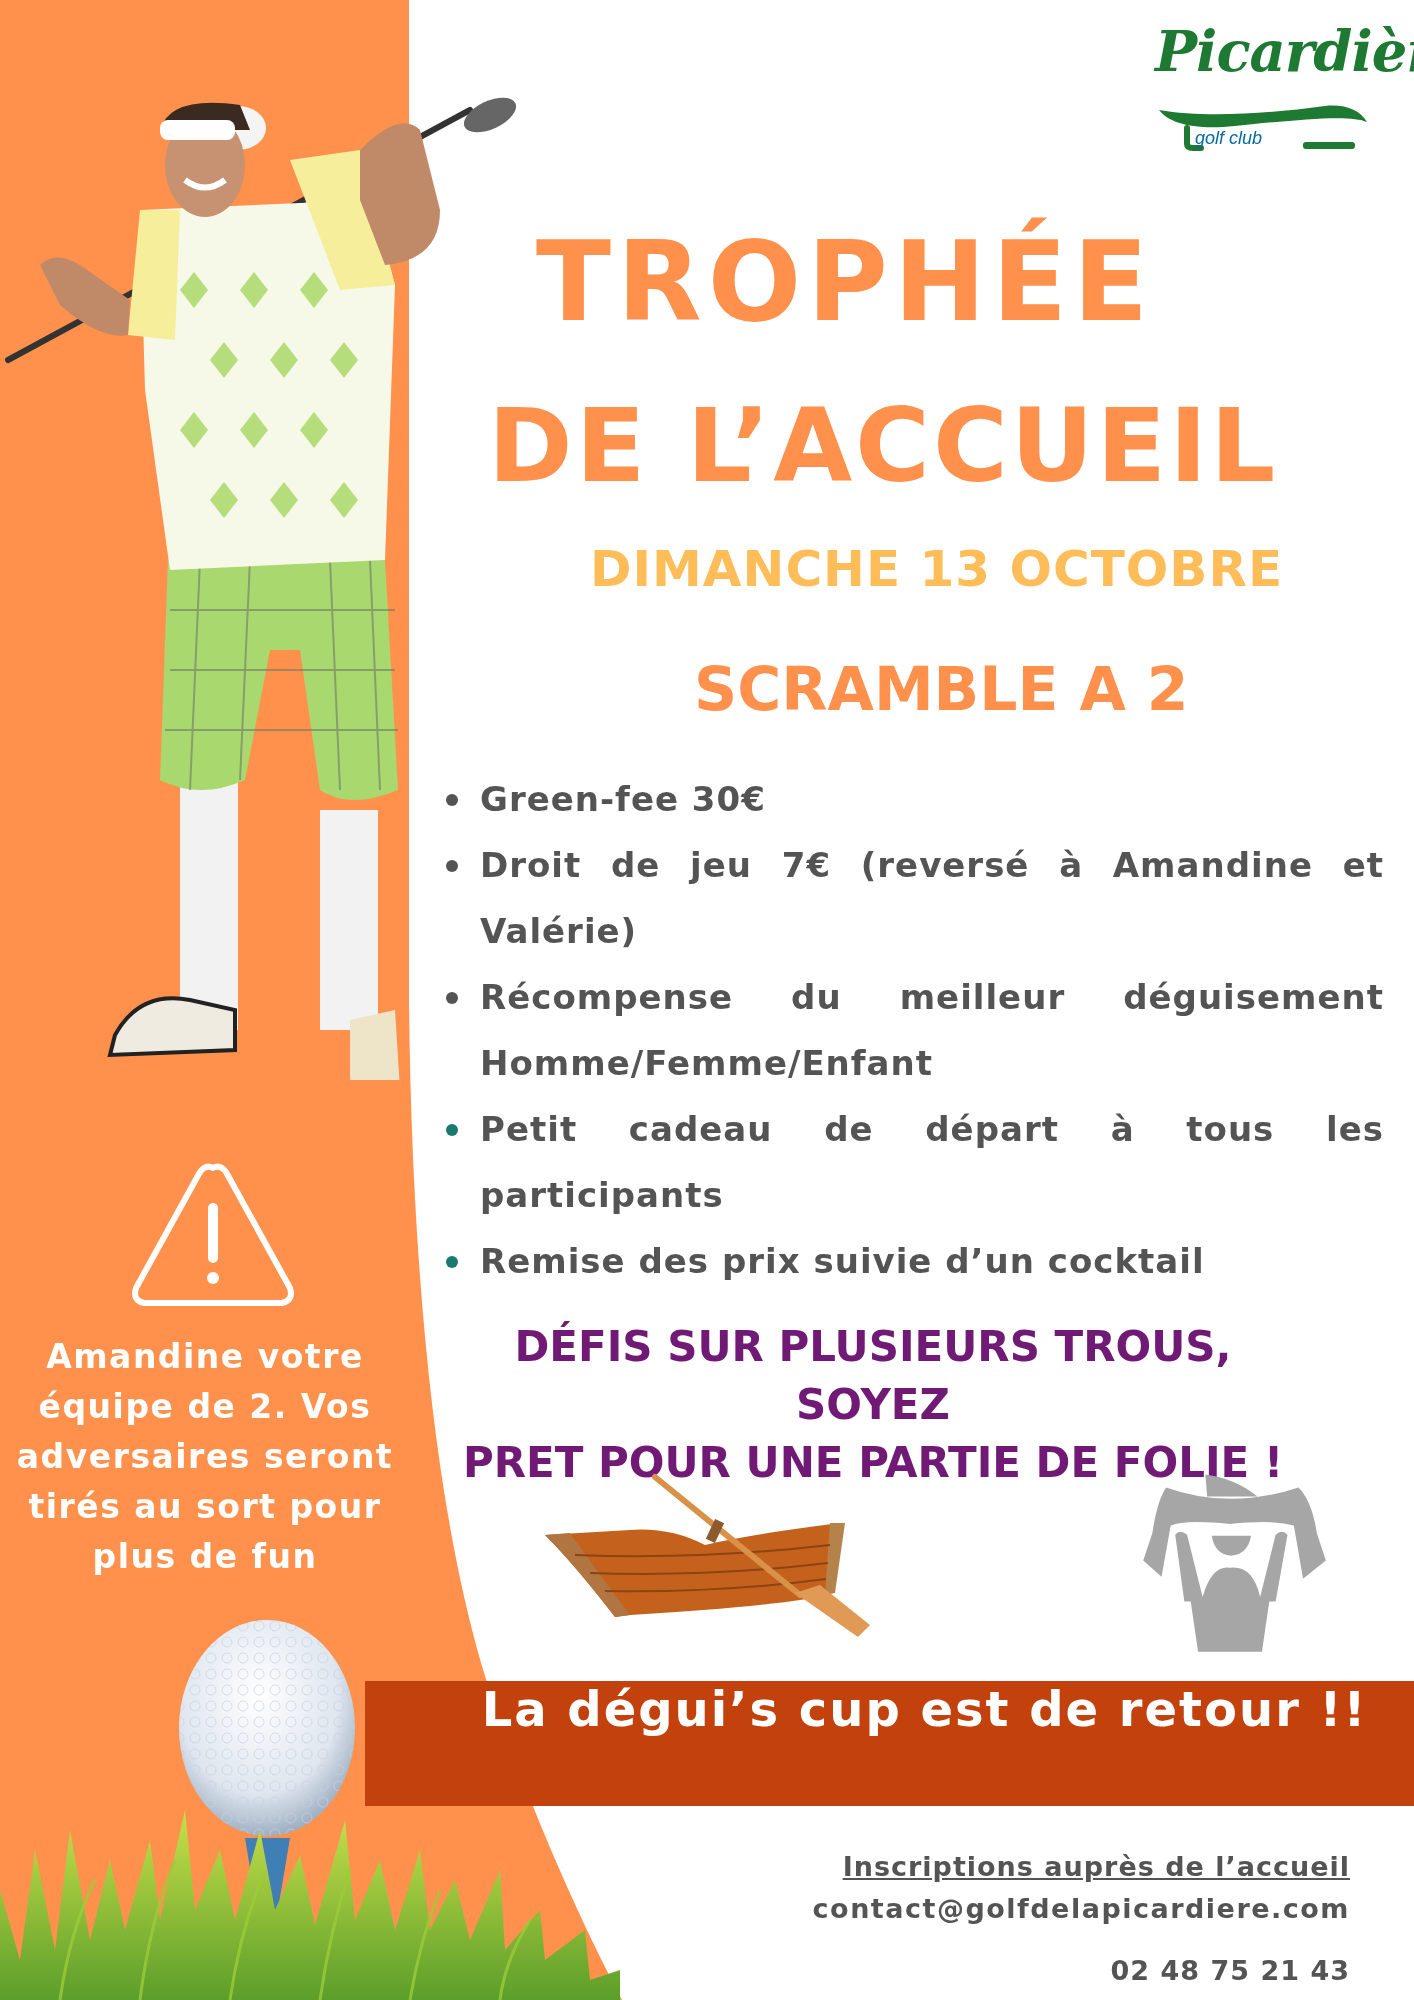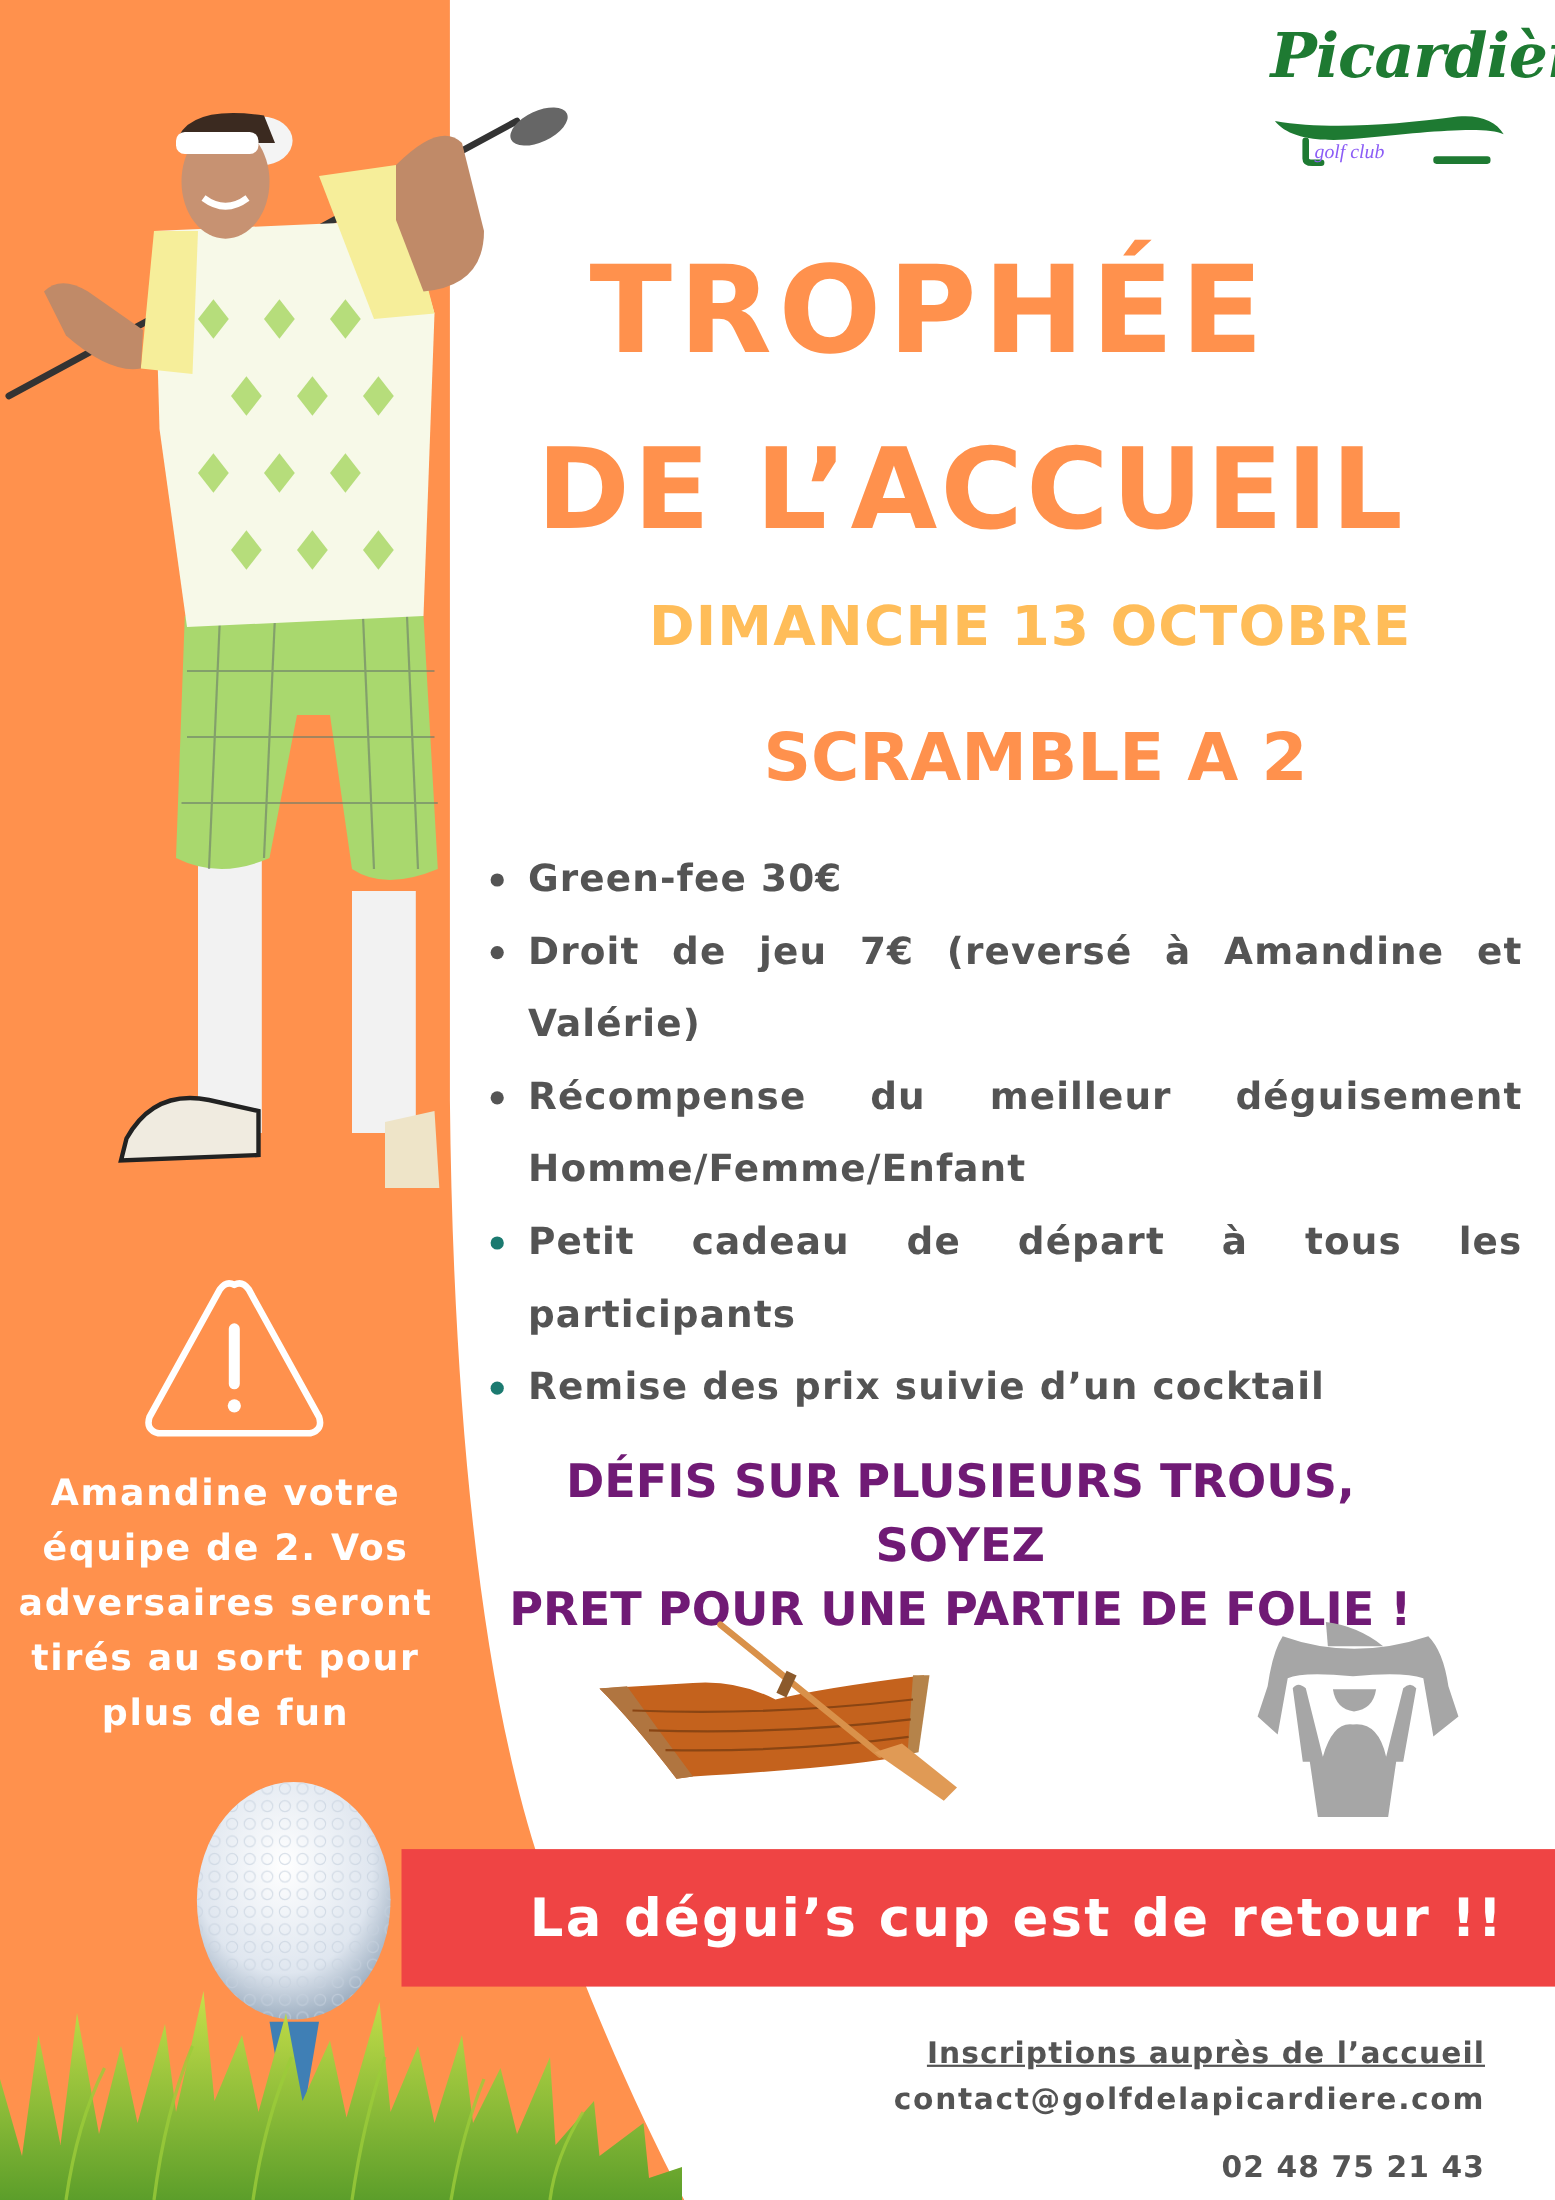--- a/index.html
+++ b/index.html
@@ -4,21 +4,21 @@
   <style>
     * { box-sizing: border-box; margin: 0; padding: 0; }
     html, body { width: 1414px; height: 2000px; overflow: hidden; background: #ffffff; }
     body { position: relative; font-family: "DejaVu Sans", sans-serif; }
 
     .bg-shape { position: absolute; left: 0; top: 0; width: 1414px; height: 2000px; z-index: 0; }
 
     
     .logo { position: absolute; left: 1145px; top: 18px; width: 230px; height: 145px; z-index: 3; }
     .logo-main { position: absolute; left: 10px; top: 0; font-family: "DejaVu Serif", serif; font-style: italic; font-weight: bold; font-size: 56px; color: #1e7a32; letter-spacing: -1px; }
-    .logo-sub { position: absolute; left: 50px; top: 110px; font-family: Liberation Serif, serif; font-style: italic; font-size: 18px; color: #8b5cf6; }
+    .logo-sub { position: absolute; left: 50px; top: 110px; font-family: Liberation Sans, sans-serif; font-style: italic; font-size: 18px; color: #0369a1; }
     .logo-swoosh { position: absolute; left: 0; top: 0; }
 
     
     .title-line1, .title-line2 {
       position: absolute; font-family: "DejaVu Sans", sans-serif; font-weight: bold; color: #ff914d; z-index: 2; white-space: nowrap;
     }
     .title-line1 { left: 536px; top: 218px; font-size: 110px; letter-spacing: 6px; }
     .title-line2 { left: 488px; top: 358px; font-size: 102px; letter-spacing: 3px; margin-top: 28px; }
 
     .date-line { position: absolute; left: 590px; top: 540px; font-size: 50px; font-weight: bold; color: #ffbd59; letter-spacing: 1px; z-index: 2; white-space: nowrap; }
@@ -37,21 +37,21 @@
     .left-text { position: absolute; left: 10px; top: 1332px; width: 390px; text-align: center; font-size: 33px; font-weight: bold; color: #ffffff; line-height: 50px; letter-spacing: 1.5px; z-index: 2; }
 
     
     .golfer { position: absolute; left: 0; top: 90px; width: 540px; height: 990px; z-index: 1; }
 
     
     .boat { position: absolute; left: 530px; top: 1465px; width: 340px; height: 175px; z-index: 2; }
     .costume { position: absolute; left: 1125px; top: 1465px; width: 210px; height: 200px; z-index: 2; }
 
     
-    .banner { position: absolute; left: 365px; top: 1681px; width: 1049px; height: 125px; background: #ef4444; z-index: 2; display: flex; align-items: center; justify-content: center; padding-left: 70px; }
+    .banner { position: absolute; left: 365px; top: 1681px; width: 1049px; height: 125px; background: #c2410c; z-index: 2; display: flex; align-items: flex-start; justify-content: center; padding-left: 70px; }
     .banner-text { font-size: 48px; font-weight: bold; color: #ffffff; letter-spacing: 2px; white-space: nowrap; }
 
     
     .ball { position: absolute; left: 155px; top: 1618px; width: 225px; height: 330px; z-index: 3; }
     .grass { position: absolute; left: 0; top: 1810px; width: 620px; height: 190px; z-index: 4; }
 
     
     .footer { position: absolute; left: 700px; top: 1846px; width: 650px; text-align: right; z-index: 2; color: #545454; font-weight: bold; }
     .footer .insc { font-size: 27px; text-decoration: underline; letter-spacing: 1px; line-height: 42px; }
     .footer .email { font-size: 27px; letter-spacing: 1.5px; line-height: 42px; }

